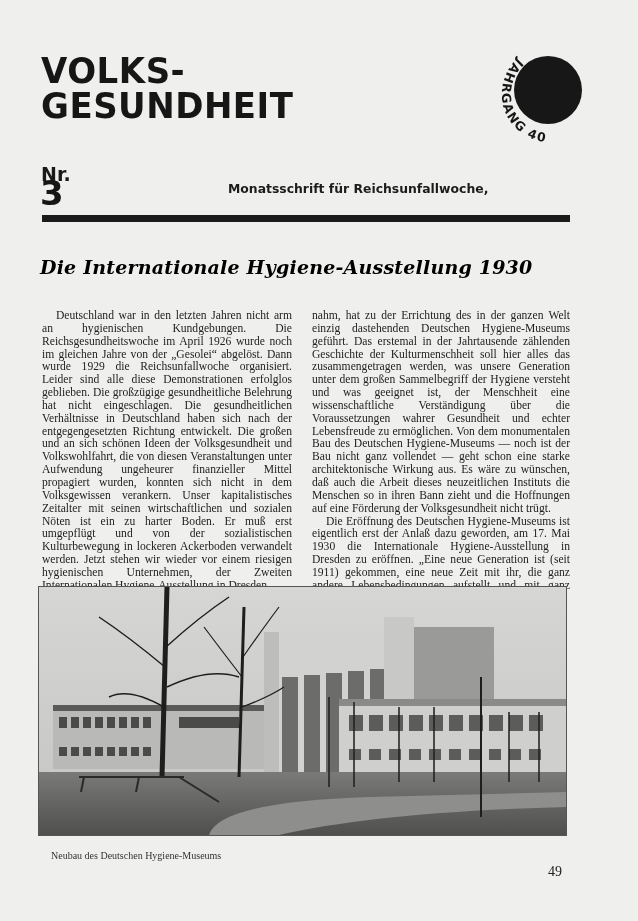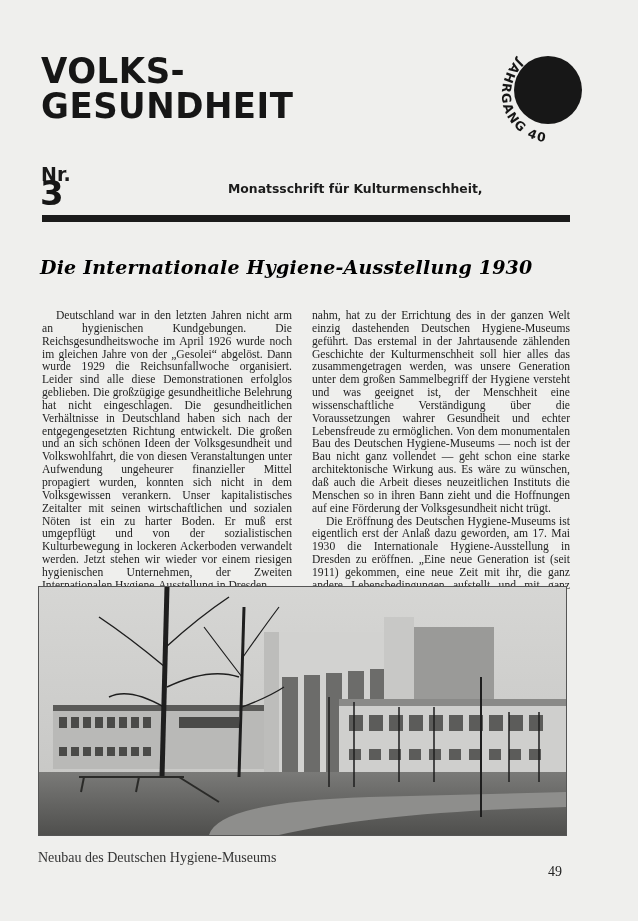--- a/index.html
+++ b/index.html
@@ -47,22 +47,22 @@
       margin-top:17px;
     }
     .col-left { left:42px; }
     .col-right { left:312px; width:258px; }
     .column p { margin:0; text-indent:14px; }
     .photo {
       position:absolute; left:38px; top:586px; width:527px; height:248px;
       border:1px solid #555; overflow:hidden; background:#cfcfcf;
     }
     .caption {
-      position:absolute; left:38px; top:850px;
-      font-family:"Liberation Serif", serif; font-size:14px; color:#333;
+      position:absolute; left:51px; top:850px;
+      font-family:"Liberation Serif", serif; font-size:10px; color:#333;
     }
     .page-number {
       position:absolute; left:548px; top:864px;
       font-family:"Liberation Serif", serif; font-size:14px; color:#222;text-align:right;
     }
   </style>
 </head>
 <body>
 
 <h1 class="masthead-title">
@@ -77,21 +77,21 @@
   <circle cx="56" cy="42" r="34" fill="#171717"></circle>
   <text font-family="DejaVu Sans, sans-serif" font-weight="bold" font-size="12.5" fill="#161616" letter-spacing="1.4">
     <textPath href="#ringpath">JAHRGANG 40</textPath>
   </text>
 </svg>
 
 <div class="issue-label">Nr.</div>
 <div class="issue-number">3</div>
 
 <div class="subtitle">
-  <span>Monatsschrift für Kulturmenschheit,</span>
+  <span>Monatsschrift für Reichsunfallwoche,</span>
 </div>
 
 <div class="rule"></div>
 
 <h2 class="headline" style="margin:0;">Die Internationale Hygiene-Ausstellung 1930</h2>
 
 <div class="column col-left">
   <p>Deutschland war in den letzten Jahren nicht arm an hygienischen Kundgebungen. Die Reichsgesundheitswoche im April 1926 wurde noch im gleichen Jahre von der „Gesolei“ abgelöst. Dann wurde 1929 die Reichsunfallwoche organisiert. Leider sind alle diese Demonstrationen erfolglos geblieben. Die großzügige gesundheitliche Belehrung hat nicht eingeschlagen. Die gesundheitlichen Verhältnisse in Deutschland haben sich nach der entgegengesetzten Richtung entwickelt. Die großen und an sich schönen Ideen der Volksgesundheit und Volkswohlfahrt, die von diesen Veranstaltungen unter Aufwendung ungeheurer finanzieller Mittel propagiert wurden, konnten sich nicht in dem Volksgewissen verankern. Unser kapitalistisches Zeitalter mit seinen wirtschaftlichen und sozialen Nöten ist ein zu harter Boden. Er muß erst umgepflügt und von der sozialistischen Kulturbewegung in lockeren Ackerboden verwandelt werden. Jetzt stehen wir wieder vor einem riesigen hygienischen Unternehmen, der Zweiten Internationalen Hygiene-Ausstellung in Dresden.</p>
   <p>Die Hygiene-Ausstellung im Jahre 1911, an der das gesamte Ausland offensichtlich Anteil</p>
 </div>

